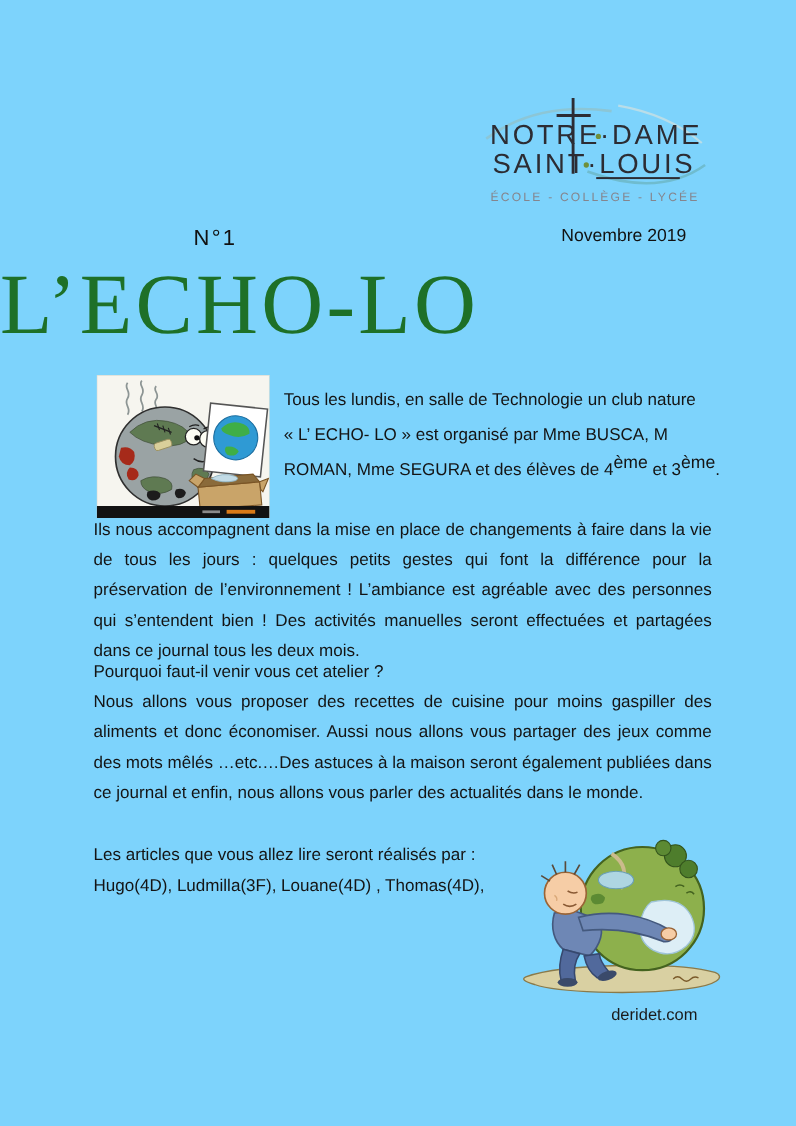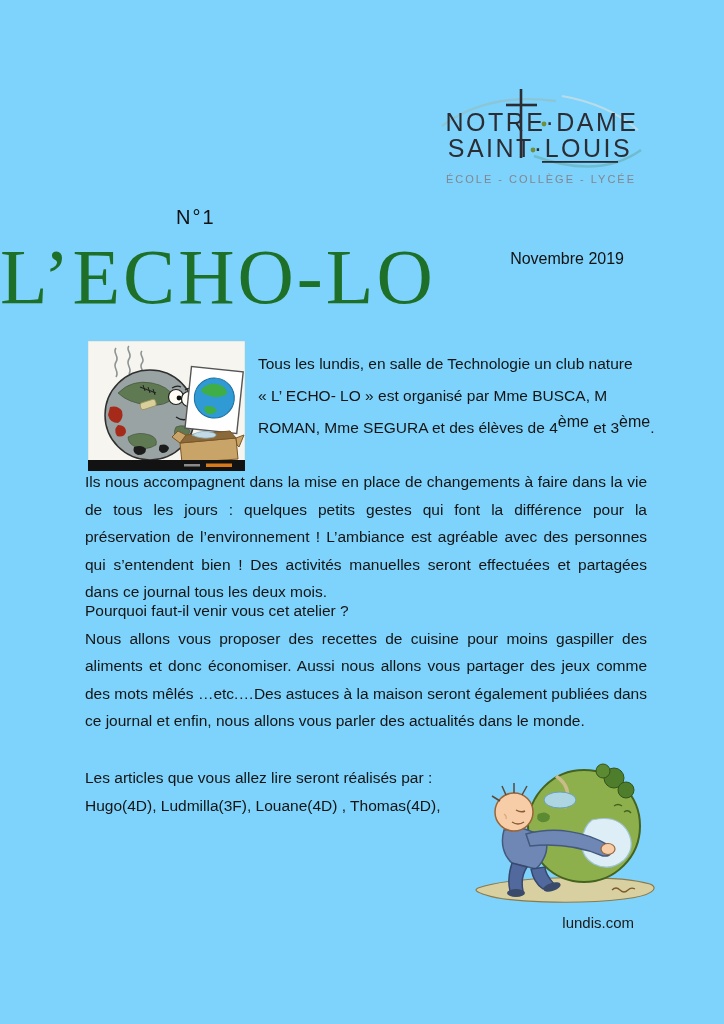--- a/index.html
+++ b/index.html
@@ -5,21 +5,21 @@
   html,body{margin:0;padding:0;background:#e8e8e8;}
   .page{
     position:relative;width:724px;height:1024px;margin:0 auto;
     background:#7dd3fc;overflow:hidden;
     font-family:"DejaVu Sans",sans-serif;color:#111;
   }
   
   .logo{position:absolute;left:438px;top:84px;width:206px;height:112px;}
   
   .issue-number{position:absolute;left:148px;top:206px;font-size:20px;letter-spacing:2px;font-family:"Liberation Sans",sans-serif;margin-left:28px;}
-  .issue-date{position:absolute;right:100px;top:206px;font-size:16px;font-family:"Liberation Sans",sans-serif;margin-top:44px;}
+  .issue-date{position:absolute;right:100px;top:206px;font-size:16px;font-family:"Liberation Sans",sans-serif;}
   
   .masthead{
     position:absolute;left:0;right:0;top:238px;text-align:left;
     font-family:"Liberation Serif","DejaVu Serif",serif;
     font-size:78px;letter-spacing:3px;color:#1e7028;line-height:1;
   }
   
   .fig1{position:absolute;left:88px;top:341px;width:157px;height:130px;}
   .fig2{position:absolute;left:464px;top:748px;width:204px;height:166px;}
   .deridet{position:absolute;right:90px;top:914px;font-size:15px;font-family:"Liberation Sans",sans-serif;color:#1a1a1a;}
@@ -170,15 +170,15 @@
         <path d="M42,47 l-4,-9 M50,45 l0,-10 M58,47 l5,-9 M36,53 l-8,-5" stroke="#5a4a3a" stroke-width="1.5" fill="none"></path>
         <path d="M52,62 q5,3 9,1" stroke="#8a5a34" stroke-width="1.4" fill="none"></path>
         <path d="M48,74 q6,4 12,0" stroke="#8a5a34" stroke-width="1.4" fill="none"></path>
         <path d="M40,66 q3,2 2,5" stroke="#d9a878" stroke-width="1.2" fill="none"></path>
       </g>
 
       <path d="M148,142 q4,-4 8,0 q4,4 8,0 q3,-3 7,-1" fill="none" stroke="#7a5a2a" stroke-width="1.2"></path>
     </svg>
   </div>
 
-  <div class="deridet">lundis.com</div>
+  <div class="deridet">deridet.com</div>
 
 </div>
 
 </body></html>

